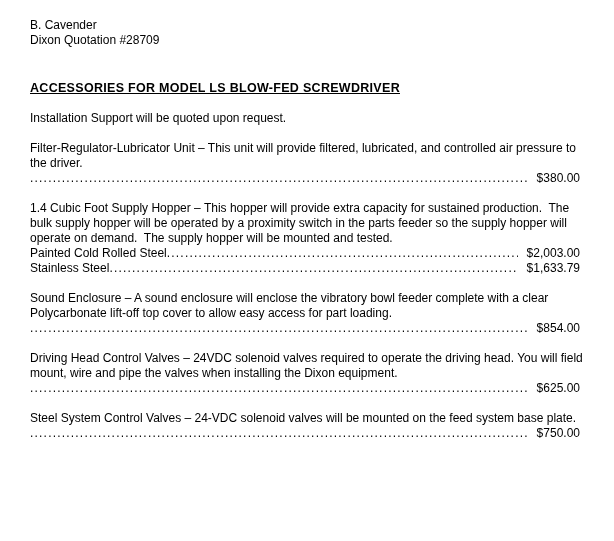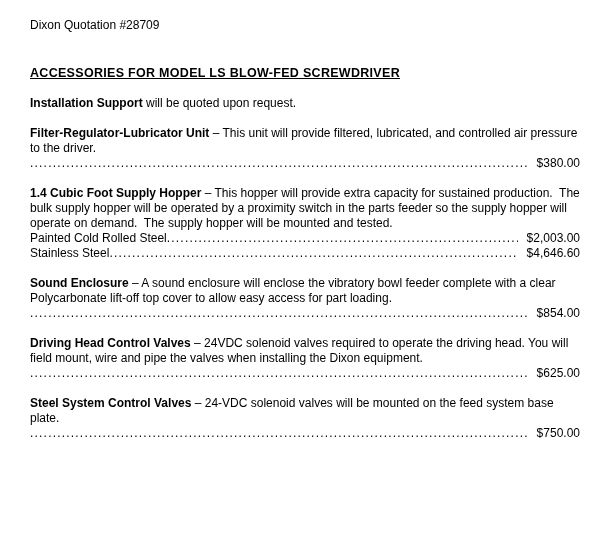--- a/index.html
+++ b/index.html
@@ -22,21 +22,21 @@
     font-weight: bold;
     text-decoration: underline;
     letter-spacing: 0.3px;
     white-space: nowrap;
   }
   .section { margin-top: 15px; }
   .para {
     margin: 0;
     white-space: pre-wrap;
   }
-  .para b { font-weight: bold; }
+  .para b { font-weight: normal; }
   .price-line {
     display: flex;
     align-items: baseline;
     width: 100%;
   }
   .price-label { white-space: nowrap; flex: 0 0 auto; }
   .leader-dots {
     flex: 1 1 auto;
     overflow: hidden;
     white-space: nowrap;
@@ -47,20 +47,21 @@
     padding-left: 9px;
     margin-right: 6px;
     white-space: nowrap;
   }
 </style>
 </head>
 <body>
 
 <div>
   <div>
+    <div class="header-line">B. Cavender</div>
     <div class="header-line">Dixon Quotation #28709</div>
   </div>
 
   <h1 class="page-title">ACCESSORIES FOR MODEL LS BLOW-FED SCREWDRIVER</h1>
 
   <div id="sections">
       <div class="section">
         <p class="para"><b>Installation Support</b><span> will be quoted upon request.</span></p>
       </div>
       <div class="section">
@@ -73,21 +74,21 @@
       <div class="section">
         <p class="para"><b>1.4 Cubic Foot Supply Hopper</b><span> – This hopper will provide extra capacity for sustained production.  The bulk supply hopper will be operated by a proximity switch in the parts feeder so the supply hopper will operate on demand.  The supply hopper will be mounted and tested.</span></p>
         <div class="price-line">
           <span class="price-label">Painted Cold Rolled Steel</span>
           <span class="leader-dots">............................................................................................................................................................................................................................................................................................................</span>
           <span class="price-value">$2,003.00</span>
         </div>
         <div class="price-line">
           <span class="price-label">Stainless Steel</span>
           <span class="leader-dots">............................................................................................................................................................................................................................................................................................................</span>
-          <span class="price-value">$4,646.60</span>
+          <span class="price-value">$1,633.79</span>
         </div>
       </div>
       <div class="section">
         <p class="para"><b>Sound Enclosure</b><span> – A sound enclosure will enclose the vibratory bowl feeder complete with a clear Polycarbonate lift-off top cover to allow easy access for part loading.</span></p>
         <div class="price-line">
           <span class="leader-dots">............................................................................................................................................................................................................................................................................................................</span>
           <span class="price-value">$854.00</span>
         </div>
       </div>
       <div class="section">

